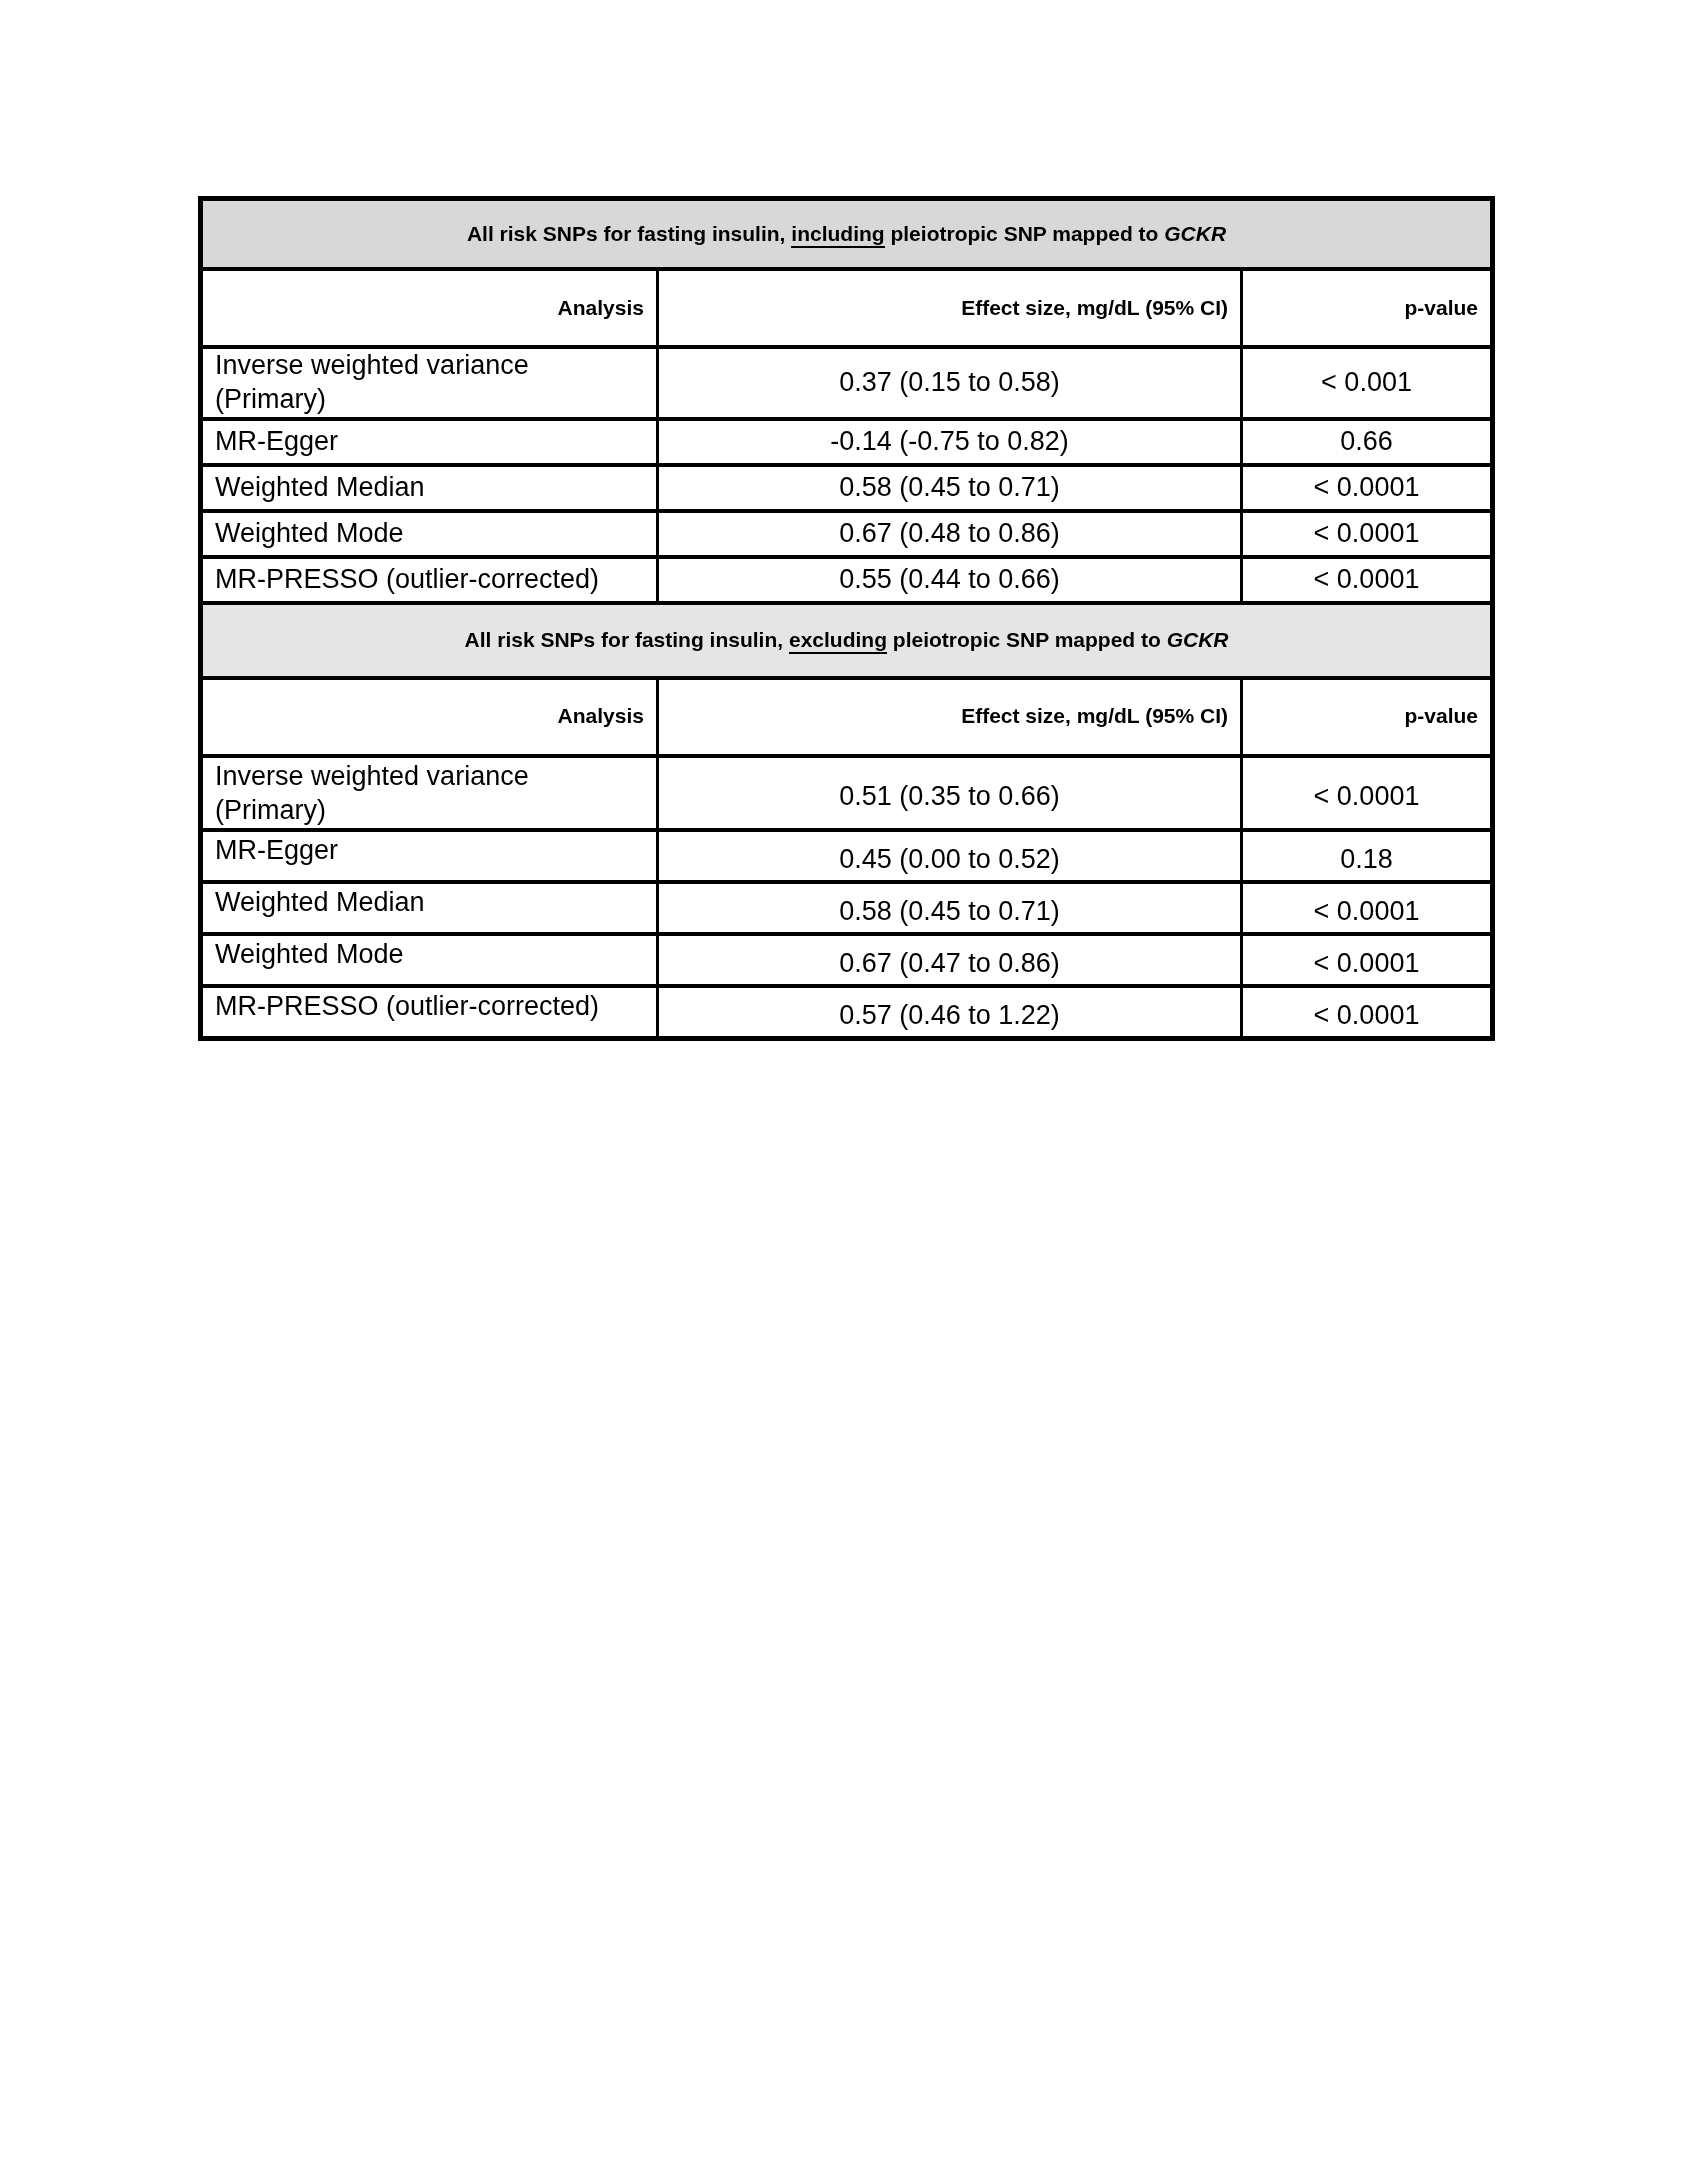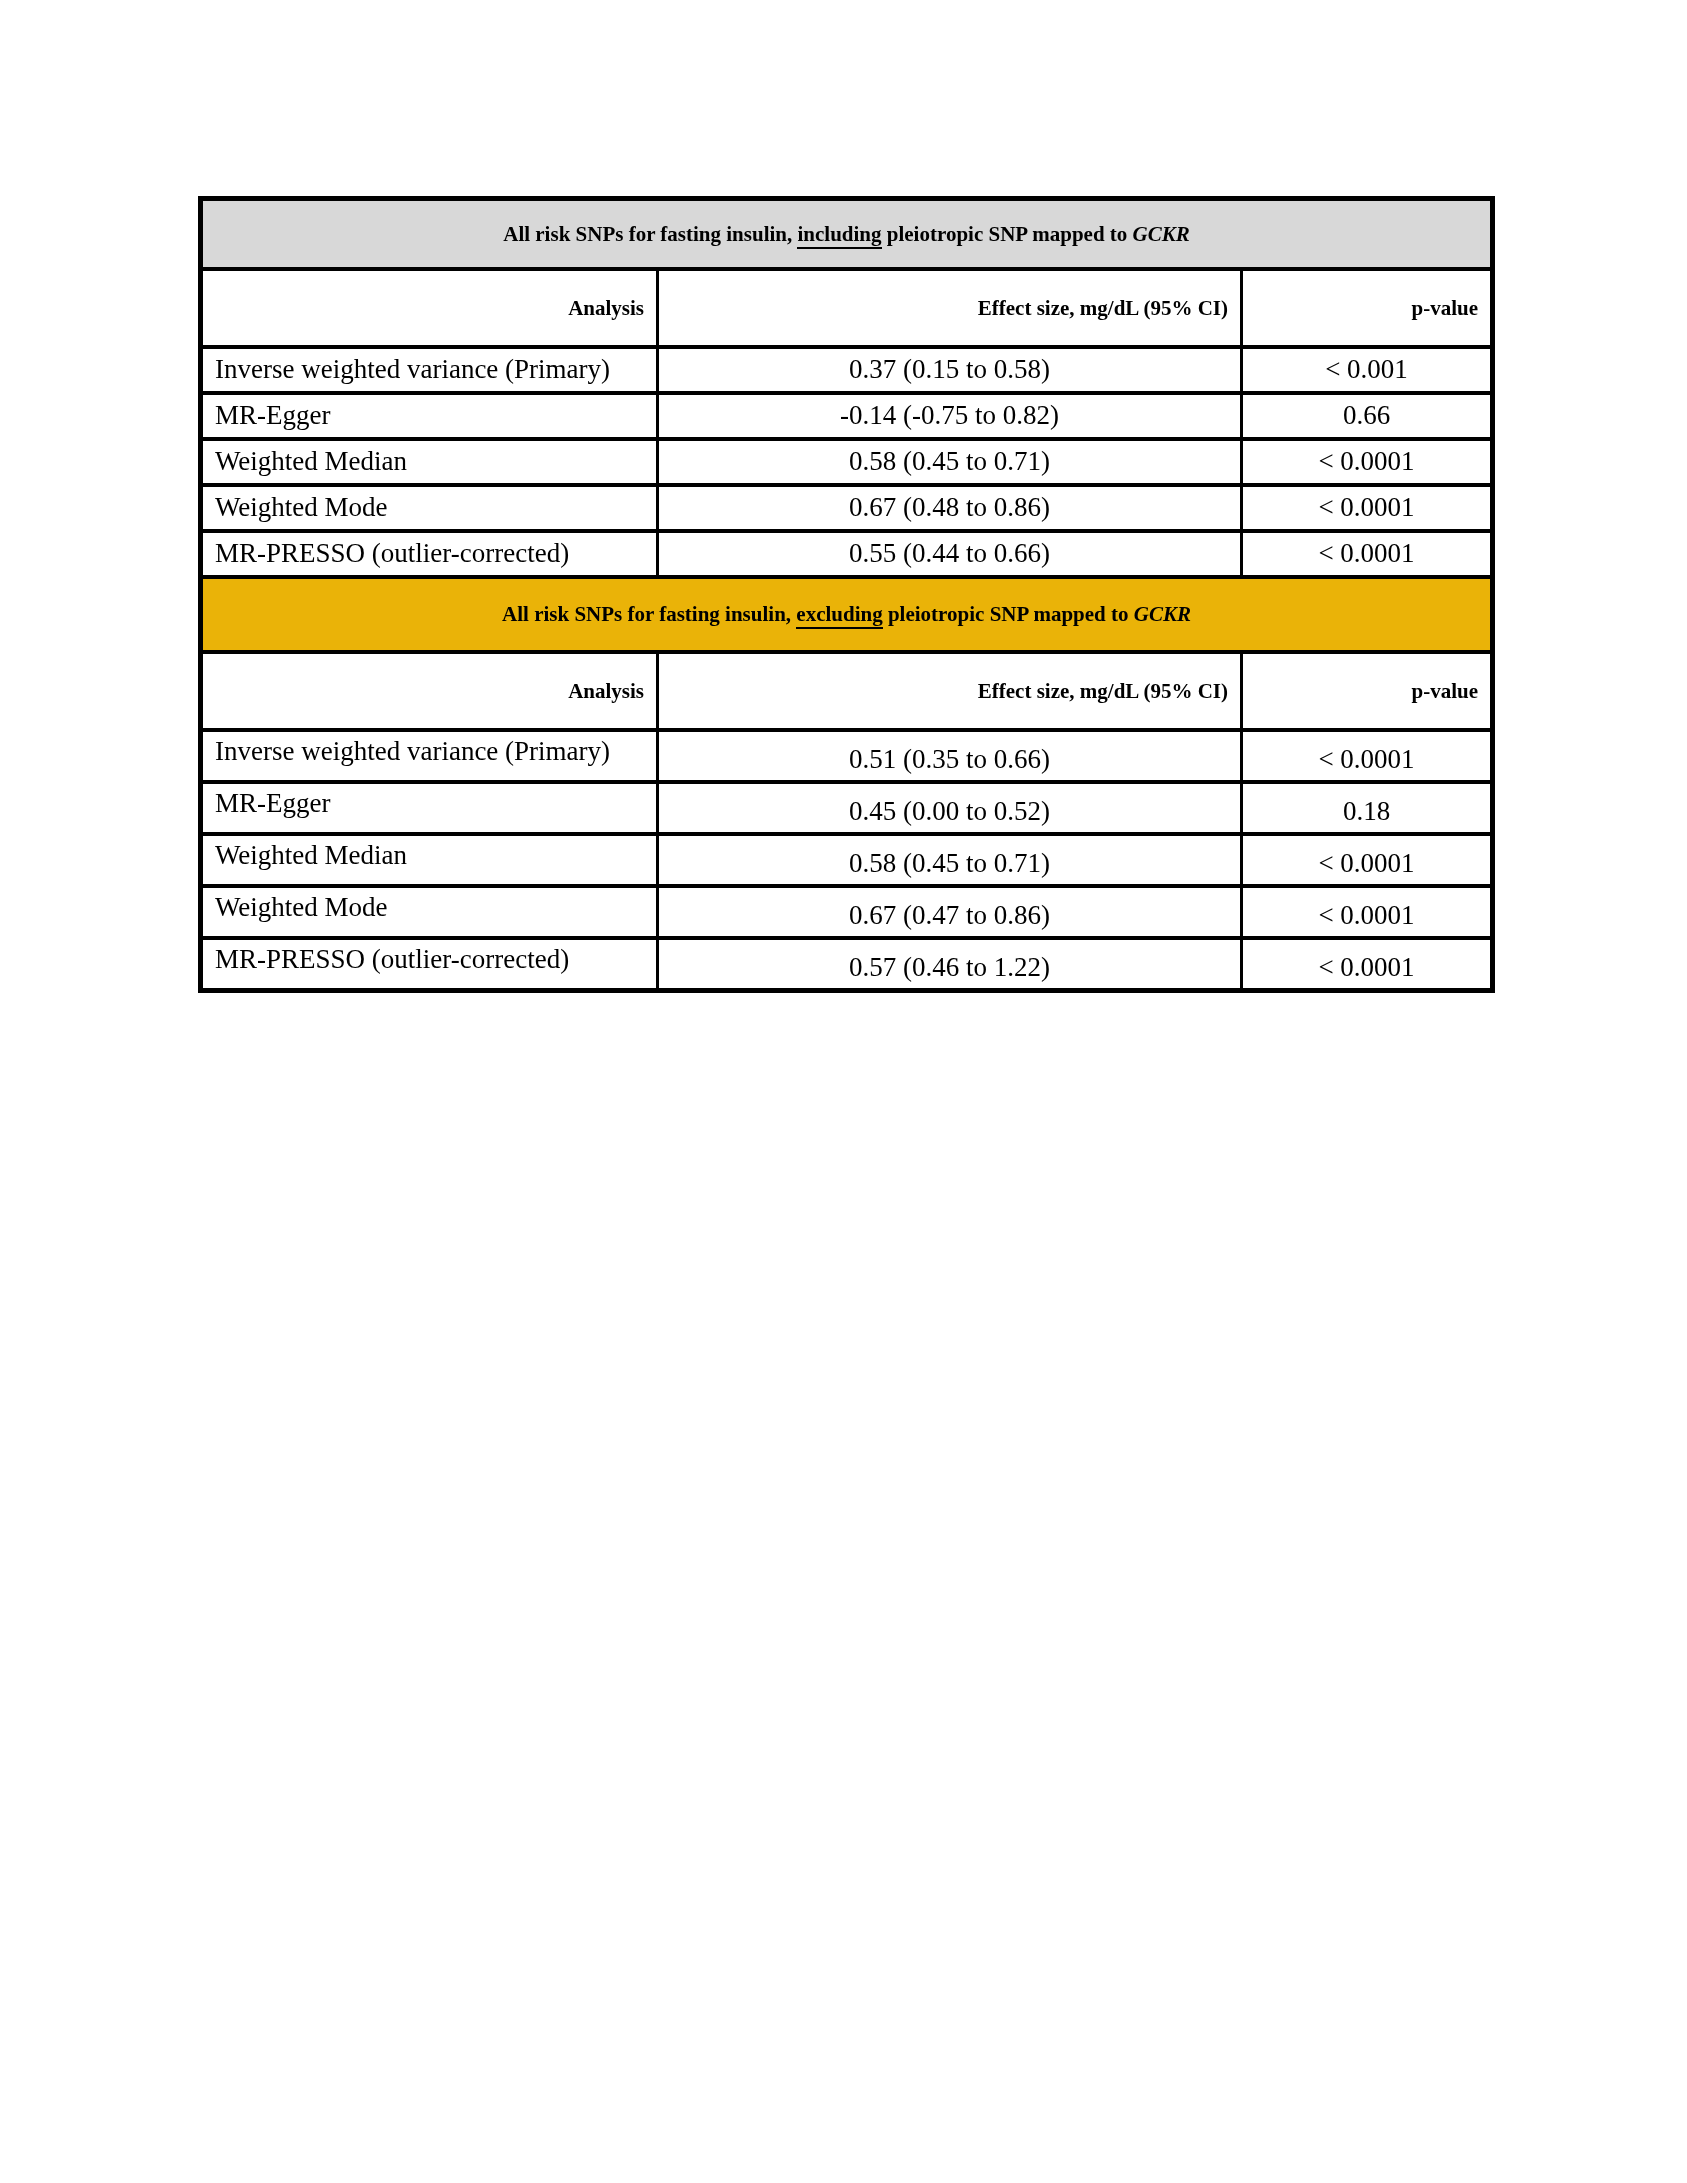--- a/index.html
+++ b/index.html
@@ -5,21 +5,21 @@
   html, body {
     margin: 0;
     padding: 0;
     background: #ffffff;
   }
   .page {
     position: relative;
     width: 1687px;
     height: 2183px;
     background: #ffffff;
-    font-family: Liberation Serif, serif;
+    font-family: Liberation Sans, sans-serif;
     color: #000000;
   }
   table.mr-table {
     position: absolute;
     left: 198px;
     top: 196px;
     width: 1292px;
     border-collapse: collapse;
     table-layout: fixed;
     border: 5.3px solid #000000;
@@ -122,21 +122,21 @@
       <td class="cell-effect">0.67 (0.48 to 0.86)</td>
       <td class="cell-p">&lt; 0.0001</td>
     </tr>
     <tr class="data-row t1">
       <td class="cell-analysis">MR-PRESSO (outlier-corrected)</td>
       <td class="cell-effect">0.55 (0.44 to 0.66)</td>
       <td class="cell-p">&lt; 0.0001</td>
     </tr>
 
     <tr class="band-row t2">
-      <td colspan="3" style="height: 71px; background-color: #eab308;">
+      <td colspan="3" style="height: 71px; background-color: #e5e5e5;">
         <span>All risk SNPs for fasting insulin, </span><span class="underlined-word">excluding</span><span> pleiotropic SNP mapped to </span><span class="gene-italic">GCKR</span>
       </td>
     </tr>
     <tr class="head-row t2">
       <td>Analysis</td>
       <td>Effect size, mg/dL (95% CI)</td>
       <td>p-value</td>
     </tr>
     <tr class="data-row t2">
       <td class="cell-analysis">Inverse weighted variance (Primary)</td>

